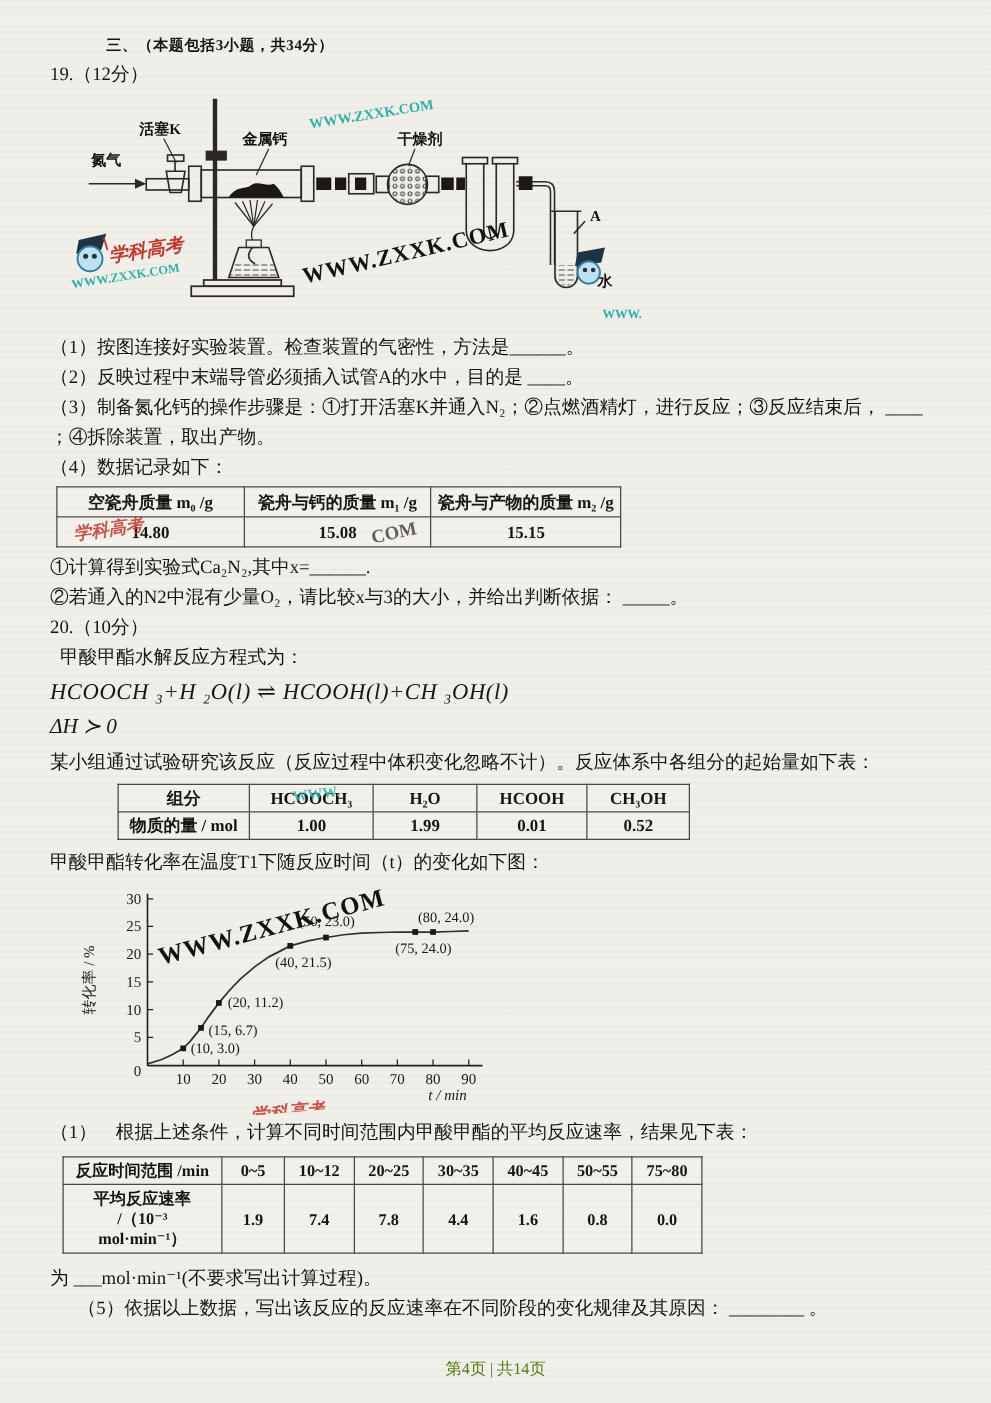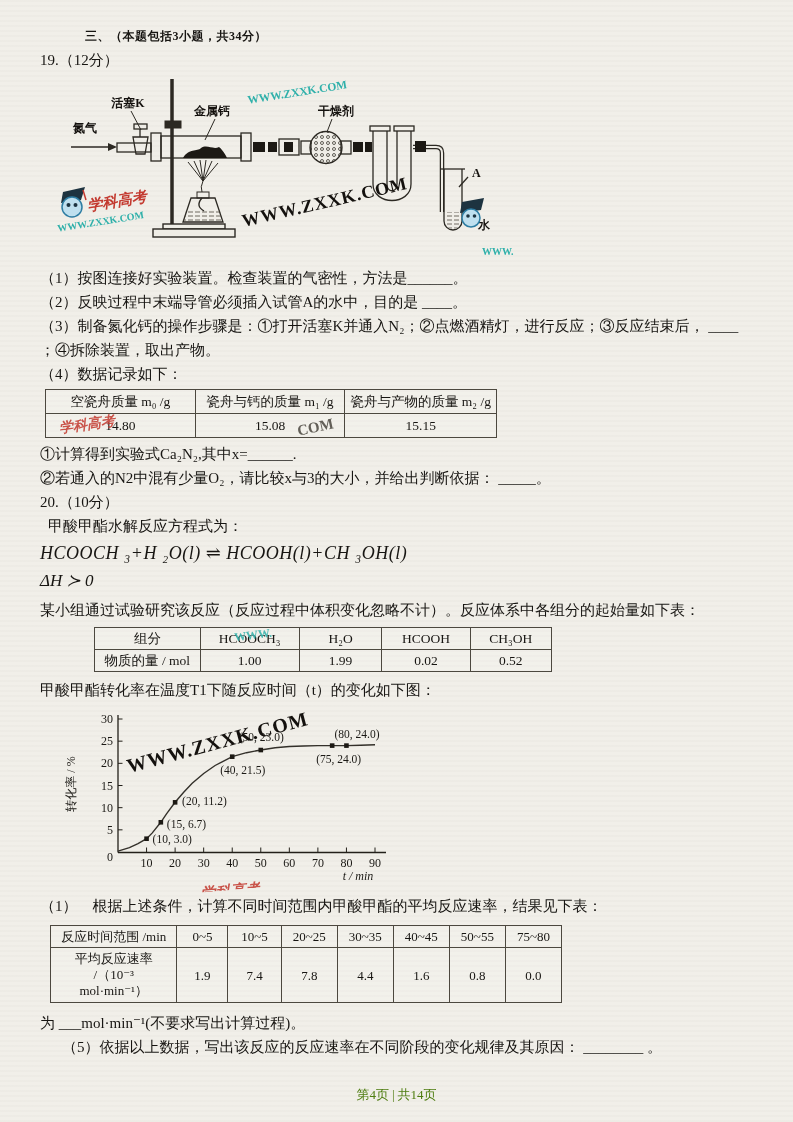--- a/index.html
+++ b/index.html
@@ -10,21 +10,21 @@
     font-family:"Liberation Serif","DejaVu Serif",serif;
     color:#171512;
   }
   .page{padding:24px 40px 0 40px;font-size:15px;line-height:24px;}
   p{margin:0;}
   .sec-title{font-size:12px;font-weight:bold;letter-spacing:.5px;margin-left:45px;}
   .indent1{padding-left:8px;}
   .eq{font-style:italic;font-size:18px;line-height:30px;letter-spacing:.5px;}
   .dh{font-style:italic;font-size:17px;line-height:26px;margin-bottom:4px;}
 
-  table.t{border-collapse:collapse;font-size:13.5px;background:rgba(255,255,255,.12);}
+  table.t{border-collapse:collapse;font-size:13.5px;background:rgba(255,255,255,.12);font-weight:bold;}
   table.t td{border:1.2px solid #4c483f;text-align:center;padding:1px 5px;line-height:19px;}
 
   .t1wrap{position:relative;width:452px;margin:3px 0 4px 5px;}
   .t1 td{height:21px;}
   .t2wrap{position:relative;width:458px;margin:5px 0 6px 6px;padding-left:48px;}
   .t3wrap{position:relative;width:512px;margin:7px 0 8px 10px;}
   .t3 td{font-size:13px;margin-top:12px;}
   .t3 .lblcell{line-height:16px;padding:3px 16px;}
 
   .diagram{position:relative;width:445px;height:190px;margin:2px 0 2px 15px;}
@@ -212,21 +212,21 @@
         <td style="width:115px">组分</td>
         <td style="width:95px">HCOOCH₃</td>
         <td style="width:85px">H₂O</td>
         <td style="width:85px">HCOOH</td>
         <td style="width:78px">CH₃OH</td>
       </tr>
       <tr>
         <td>物质的量 / mol</td>
         <td>1.00</td>
         <td>1.99</td>
-        <td>0.02</td>
+        <td>0.01</td>
         <td>0.52</td>
       </tr>
     </tbody>
       </table>
     <div class="wm wm-teal" style="left:188px;top:-4px;font-size:12px;transform:rotate(-7deg);opacity:.85;">WWW.</div>
   </div>
 
   <p>甲酸甲酯转化率在温度T1下随反应时间（t）的变化如下图：</p>
 
   <div class="chartbox">
@@ -287,21 +287,21 @@
   </div>
 
   <p>（1）　根据上述条件，计算不同时间范围内甲酸甲酯的平均反应速率，结果见下表：</p>
 
   <div class="t3wrap">
     <table class="t t3">
       <tbody>
           <tr>
         <td style="width:132px">反应时间范围 /min</td>
         <td style="width:53px">0~5</td>
-        <td style="width:53px">10~5</td>
+        <td style="width:53px">10~12</td>
         <td style="width:53px">20~25</td>
         <td style="width:53px">30~35</td>
         <td style="width:53px">40~45</td>
         <td style="width:53px">50~55</td>
         <td style="width:53px">75~80</td>
       </tr>
       <tr>
         <td class="lblcell">
           <div>平均反应速率</div>
           <div>/（10⁻³ mol·min⁻¹）</div>

